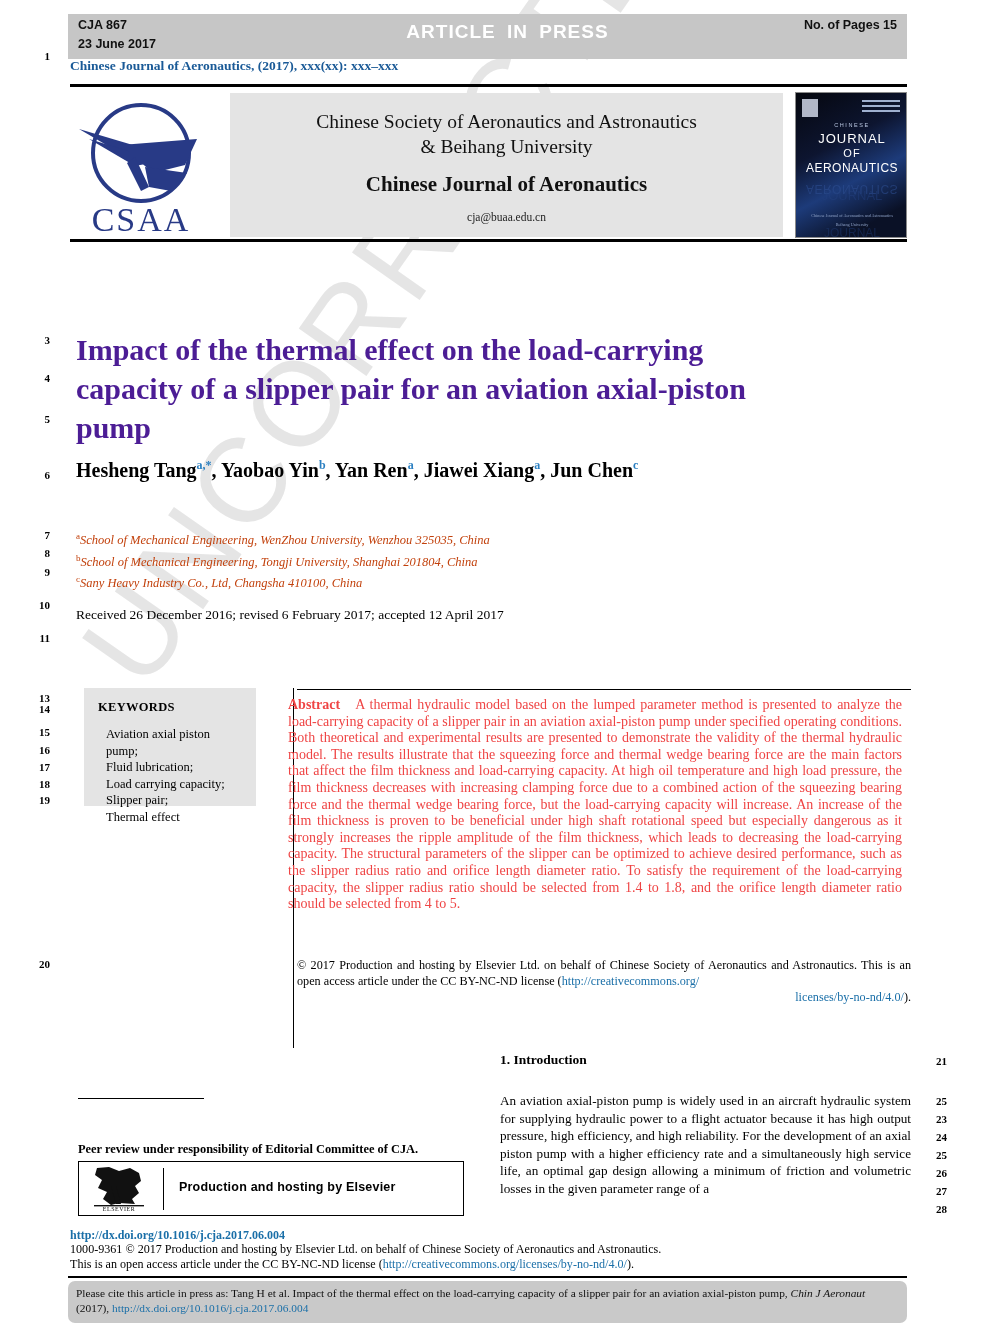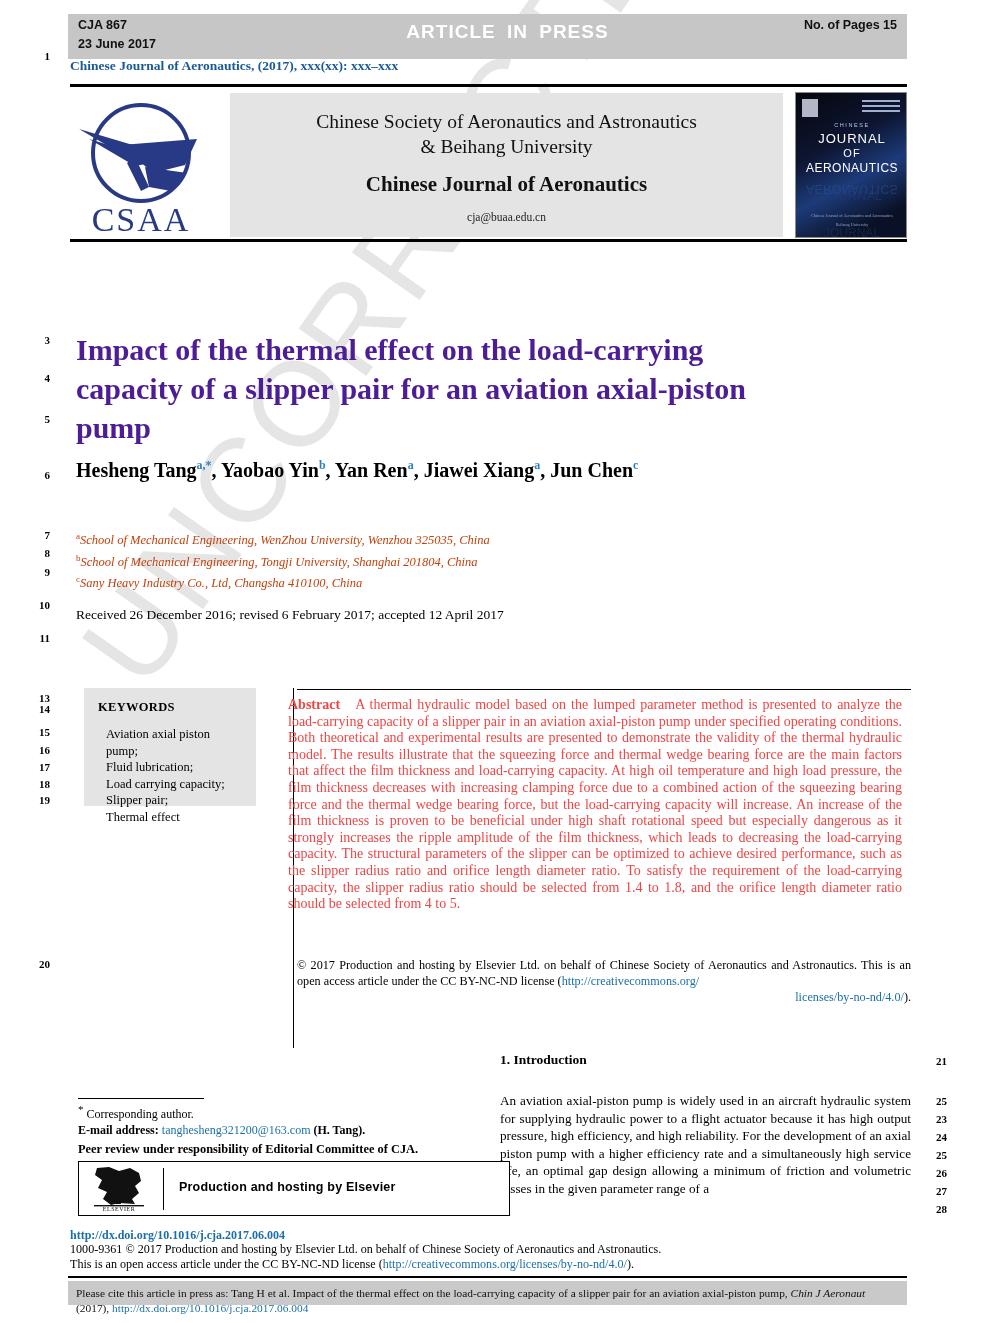--- a/index.html
+++ b/index.html
@@ -165,21 +165,21 @@
     position:absolute; left:78px; top:1101px; width:400px;
     font-size:12px; line-height:16.4px;
   }
   .fn .star { font-size:11px; vertical-align:super; }
   .fn .bold { font-weight:bold; }
   .peer {
     position:absolute; left:78px; top:1142px; width:420px;
     font-size:12.4px; font-weight:bold;
   }
   .prodbox {
-    position:absolute; left:78px; top:1161px; width:432px; height:55px;
+    position:absolute; left:78px; top:1161px; width:386px; height:55px;
     border:1px solid #000; background:#fff;
   }
   .prodbox .els-logo { position:absolute; left:10px; top:4px; width:60px; height:46px; }
   .prodbox .sep { position:absolute; left:84px; top:6px; width:1px; height:42px; background:#000; }
   .prodbox .ptxt {
     position:absolute; left:100px; top:18px;
     font-family:"Liberation Sans",sans-serif; font-size:12.5px; font-weight:bold; letter-spacing:.2px;
   }
 
   
@@ -187,23 +187,23 @@
     position:absolute; left:70px; top:1228px;
     font-size:12px; color:#1a6fa8; font-weight:bold;
   }
   .footer-txt {
     position:absolute; left:70px; top:1242px; width:845px;
     font-size:12.1px; line-height:15.4px;
   }
   .footer-rule { position:absolute; left:68px; top:1276px; width:839px; height:2px; background:#000; }
 
   .citebox {
-    position:absolute; left:68px; top:1281px; width:839px; height:24px;
+    position:absolute; left:68px; top:1281px; width:839px; height:42px;
     background:#c9c9c9; padding:5px 8px;
-    font-size:11.4px; line-height:14.6px; color:#111;
+    font-size:11.4px; line-height:14.6px; color:#111;border-radius:7px;
   }
   .citebox i { font-style:italic; }
 
   
   .lnum {
     position:absolute;
     font-family:"Liberation Serif",serif;
     font-size:11px; font-weight:bold; color:#000;
     width:22px; text-align:right;
   }
@@ -313,31 +313,20 @@
   </div>
 
   <div class="copy layer">
     <span>© 2017 Production and hosting by Elsevier Ltd. on behalf of Chinese Society of Aeronautics and Astronautics. This is an open access article under the CC BY-NC-ND license (</span><span class="lnk">http://creativecommons.org/</span><span class="lastline"><span class="lnk">licenses/by-no-nd/4.0/</span><span>).</span></span>
   </div>
 
   <div class="intro-h layer">1. Introduction</div>
   <div class="intro-p layer">An aviation axial-piston pump is widely used in an aircraft hydraulic system for supplying hydraulic power to a flight actuator because it has high output pressure, high efficiency, and high reliability. For the development of an axial piston pump with a higher efficiency rate and a simultaneously high service life, an optimal gap design allowing a minimum of friction and volumetric losses in the given parameter range of a</div>
 
   <div class="fn-rule layer"></div>
-  <div class="fn layer">
-    <div>
-      <span class="star">*</span>
-      <span>Corresponding author.</span>
-    </div>
-    <div>
-      <span class="bold">E-mail address:</span>
-      <span class="lnk">tanghesheng321200@163.com</span>
-      <span class="bold">(H. Tang).</span>
-    </div>
-  </div>
   <div class="peer layer">Peer review under responsibility of Editorial Committee of CJA.</div>
 
   <div class="prodbox layer">
     <div class="els-logo">
       <svg viewBox="0 0 60 46" width="60" height="46" aria-hidden="true">
         <path d="M8 2 L20 1 L30 5 L41 2 L50 7 L52 15 L46 20 L50 27 L43 33 L46 38 L30 37 L22 39 L14 33 L18 26 L9 22 L13 14 L6 9 Z" fill="#111"></path>
         <path d="M22 20 L27 38 L32 38 L27 20 Z" fill="#111"></path>
         <rect x="5" y="39" width="50" height="1.4" fill="#111"></rect>
         <text x="30" y="45" font-family="Liberation Serif, serif" font-size="6" fill="#111" text-anchor="middle" letter-spacing=".5">ELSEVIER</text>
       </svg>

